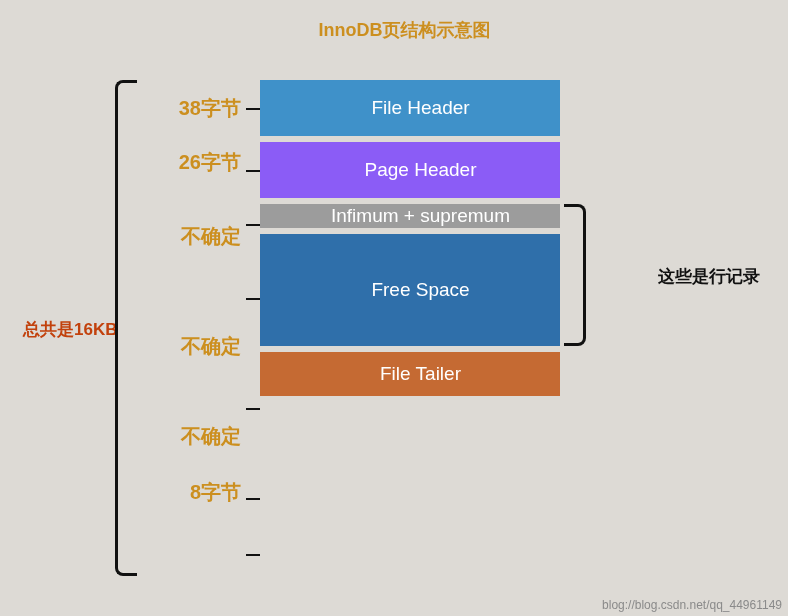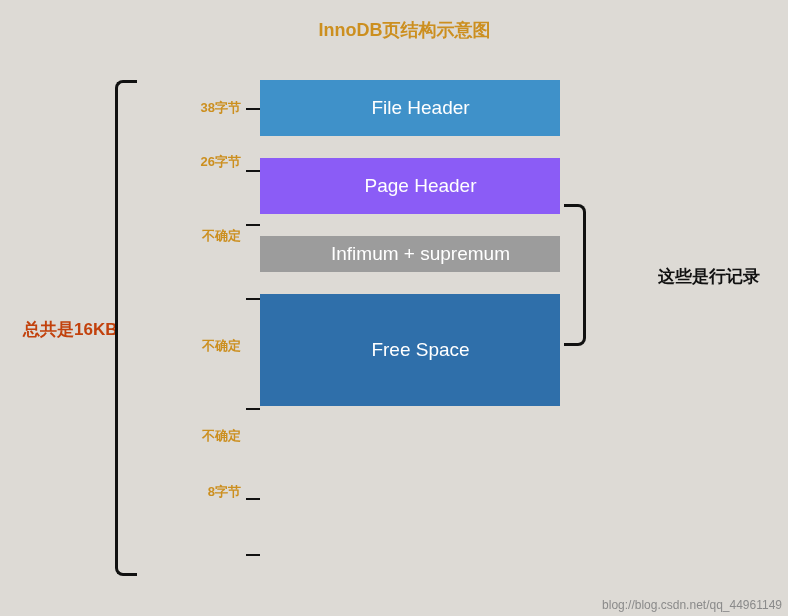--- a/index.html
+++ b/index.html
@@ -45,35 +45,35 @@
     top: 80px;
     width: 300px;
   }
   .row {
     width: 100%;
     display: flex;
     align-items: center;
     justify-content: center;
     color: #fff;
     font-size: 19px;
-    margin-bottom: 22px;
+    margin-bottom: 6px;
   }
   .size-col {
     position: absolute;
     left: 155px;
     top: 80px;
     width: 90px;
   }
   .size {
     display: flex;
     align-items: center;
     justify-content: flex-end;
     padding-right: 4px;
     color: #cc8f1f;
-    font-size: 13px;
+    font-size: 20px;
     font-weight: bold;
     margin-bottom: 6px;
   }
   
   .lbracket {
     position: absolute;
     left: 115px;
     top: 80px;
     width: 22px;
     height: 500px;
@@ -114,22 +114,23 @@
 <div class="title blur">InnoDB页结构示意图</div>
 <div class="total-label blur" style="top: 318px;">总共是16KB</div>
 <div class="right-label blur" style="top: 265px;">这些是行记录</div>
 
 <div class="lbracket" style="height: 496px;"></div>
 <div class="rbracket" style="top: 204px; height: 142px;"></div>
 
 <div class="stack" id="stack">
     <div class="row blur" style="height: 56px; background: rgb(63, 145, 201);">File Header</div>
     <div class="row blur" style="height: 56px; background: #8b5cf6;">Page Header</div>
-    <div class="row blur" style="height: 36px; background: rgb(156, 156, 156);">Infimum + supremum</div>
+    <div class="row blur" style="height: 24px; background: rgb(156, 156, 156);">Infimum + supremum</div>
     <div class="row blur" style="height: 112px; background: rgb(47, 111, 170);">Free Space</div>
+    <div class="row blur" style="height: 44px; background: rgb(197, 106, 51);">File Tailer</div>
   </div>
 <div class="size-col" id="sizes">
     <div class="size blur" style="height: 56px;">38字节</div>
     <div class="size blur" style="height: 40px;">26字节</div>
     <div class="size blur" style="height: 96px;">不确定</div>
     <div class="size blur" style="height: 112px;">不确定</div>
     <div class="size blur" style="height: 56px;">不确定</div>
     <div class="size blur" style="height: 44px;">8字节</div>
   </div>
 

